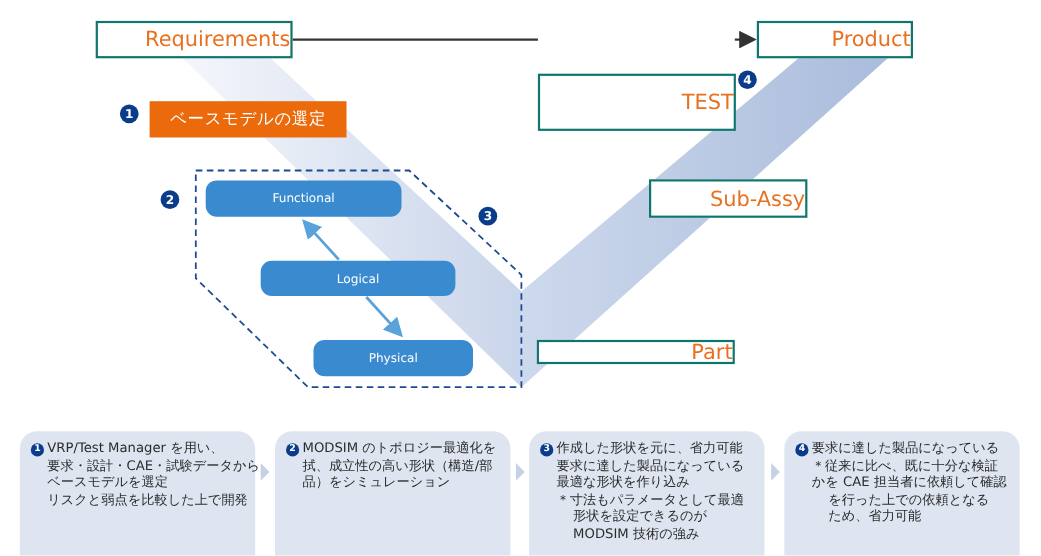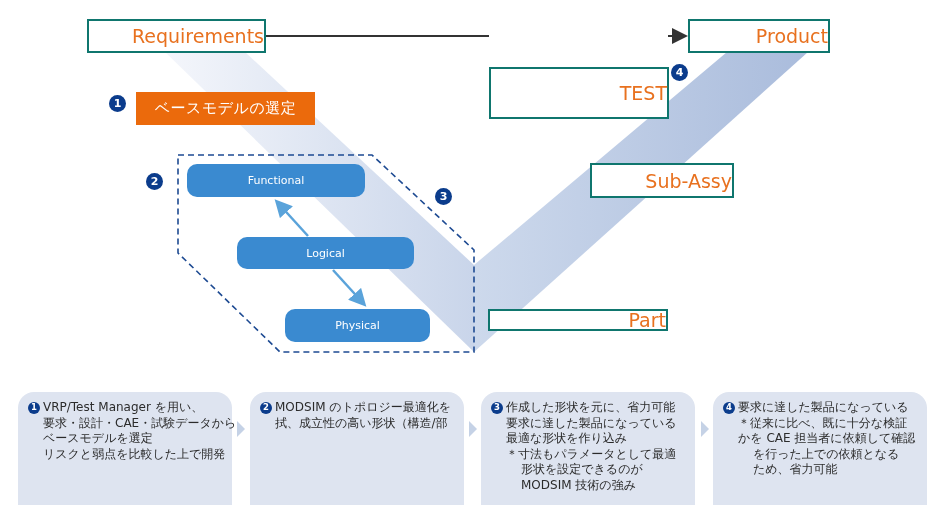--- a/index.html
+++ b/index.html
@@ -113,20 +113,21 @@
   <span class="line"><span class="num">1</span><span>VRP/Test Manager を用い、</span></span>
   <span class="line indent1">要求・設計・CAE・試験データから</span>
   <span class="line indent1">ベースモデルを選定</span>
   <span class="line indent1">リスクと弱点を比較した上で開発</span>
 </div>
 <div class="chev" style="left:237px;"></div>
 
 <div class="card" style="left:250px;">
   <span class="line"><span class="num">2</span><span>MODSIM のトポロジー最適化を</span></span>
   <span class="line indent1">拭、成立性の高い形状（構造/部</span>
+  <span class="line indent1">品）をシミュレーション</span>
 </div>
 <div class="chev" style="left:469px;"></div>
 
 <div class="card" style="left:481px;">
   <span class="line"><span class="num">3</span><span>作成した形状を元に、省力可能</span></span>
   <span class="line indent1">要求に達した製品になっている</span>
   <span class="line indent1">最適な形状を作り込み</span>
   <span class="line indent1">＊寸法もパラメータとして最適</span>
   <span class="line indent2">形状を設定できるのが</span>
   <span class="line indent2">MODSIM 技術の強み</span>

